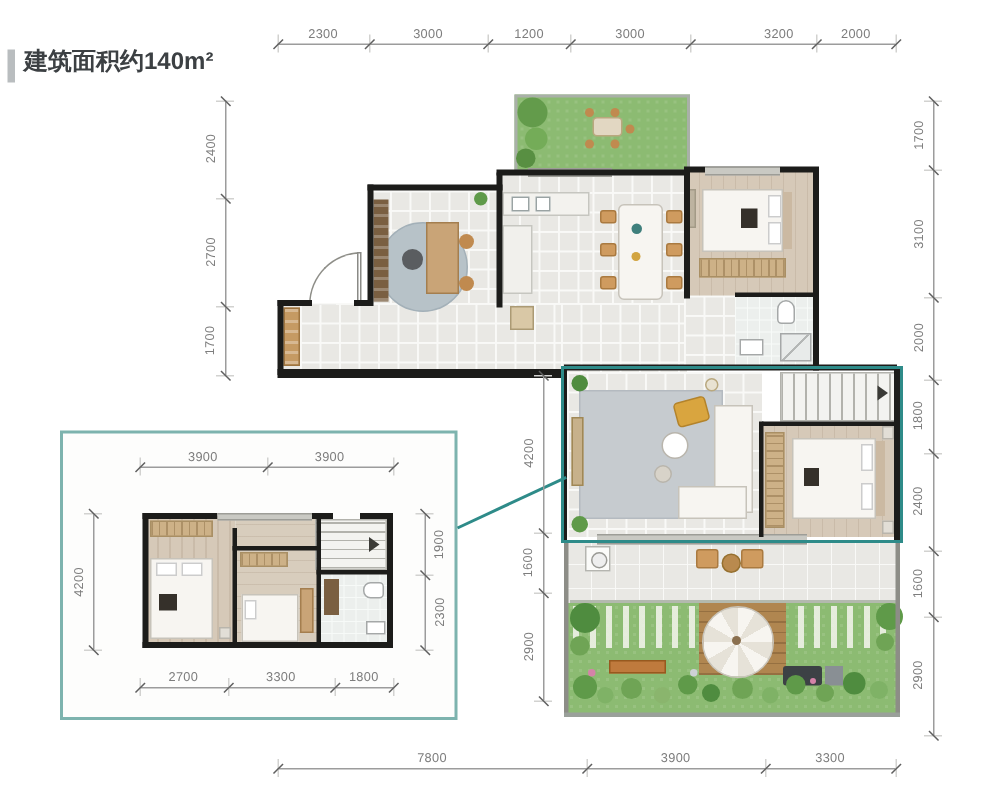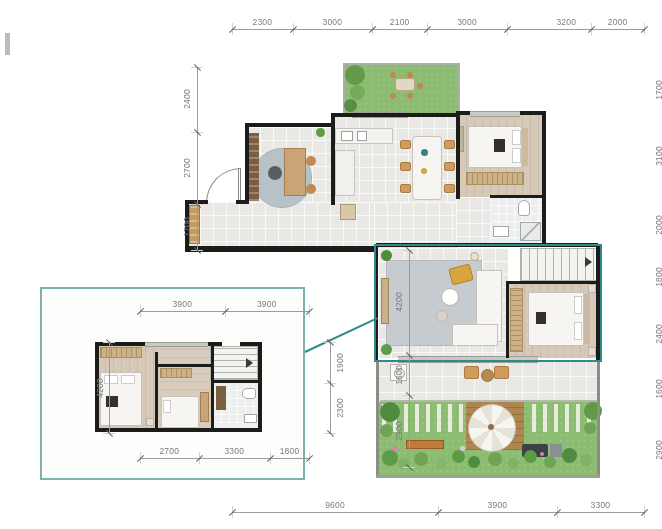--- a/index.html
+++ b/index.html
@@ -45,20 +45,21 @@
   .dim-label{position:absolute;text-align:center;font-size:8.5px;line-height:10px;color:var(--dimension-text);letter-spacing:.2px;}
   .dim-label.v{transform:rotate(-90deg);transform-origin:center;}
   .title{position:absolute;left:16px;top:31px;font-size:16px;font-weight:600;color:#3c4043;}
 </style>
 </head>
 <body>
 
 <div class="canvas">
 
   <div class="a" style="left:5px;top:33px;width:5px;height:22px;background:#b9bdbf;"></div>
+  <div class="title">建筑面积约140m²</div>
 
   <div>
 
     <div class="a grass" style="left:343px;top:63px;width:117px;height:52px;border:2px solid #a9b0a8;"></div>
     <div class="a tile" style="left:247px;top:127px;width:86px;height:76px;"></div>
     <div class="a tile" style="left:333px;top:115px;width:62px;height:89px;"></div>
     <div class="a tile" style="left:395px;top:115px;width:63px;height:89px;"></div>
     <div class="a tile" style="left:187px;top:202px;width:189px;height:46px;"></div>
     <div class="a tile" style="left:374px;top:202px;width:84px;height:46px;"></div>
     <div class="a tile" style="left:456px;top:197px;width:36px;height:49px;"></div>
@@ -233,40 +234,40 @@
     <div class="wall" style="left:258px;top:342px;width:4px;height:90px;"></div>
     <div class="wall" style="left:95px;top:428px;width:167px;height:4px;"></div>
     <div class="wall" style="left:155px;top:352px;width:3px;height:78px;"></div>
     <div class="wall" style="left:155px;top:364px;width:58px;height:3px;"></div>
     <div class="wall" style="left:211px;top:380px;width:49px;height:3px;"></div>
     <div class="wall" style="left:211px;top:346px;width:3px;height:84px;"></div>
   </div>
 
   <div class="a" style="left:305px;top:351px;width:80px;height:2px;background:var(--accent-teal);transform-origin:0 50%;transform:rotate(-25deg);"></div>
 
-  <div style="position:absolute;inset:0;pointer-events:none;margin-left:47px;">
+  <div style="position:absolute;inset:0;pointer-events:none;">
       <div class="dim-chain">
         <div class="dim-line" style="left: 185px; top: 29px; width: 412px; height: 1px;"></div>
         <div class="dim-ext" style="left: 185px; top: 23px; width: 1px; height: 12px;"></div>
         <div class="dim-tick" style="left: 185px; top: 25px; width: 1px; height: 9px;"></div>
         <div class="dim-ext" style="left: 245.744px; top: 23px; width: 1px; height: 12px;"></div>
         <div class="dim-tick" style="left: 245.744px; top: 25px; width: 1px; height: 9px;"></div>
         <div class="dim-ext" style="left: 324.974px; top: 23px; width: 1px; height: 12px;"></div>
         <div class="dim-tick" style="left: 324.974px; top: 25px; width: 1px; height: 9px;"></div>
         <div class="dim-ext" style="left: 380.436px; top: 23px; width: 1px; height: 12px;"></div>
         <div class="dim-tick" style="left: 380.436px; top: 25px; width: 1px; height: 9px;"></div>
         <div class="dim-ext" style="left: 459.667px; top: 23px; width: 1px; height: 12px;"></div>
         <div class="dim-tick" style="left: 459.667px; top: 25px; width: 1px; height: 9px;"></div>
         <div class="dim-ext" style="left: 544.179px; top: 23px; width: 1px; height: 12px;"></div>
         <div class="dim-tick" style="left: 544.179px; top: 25px; width: 1px; height: 9px;"></div>
         <div class="dim-ext" style="left: 597px; top: 23px; width: 1px; height: 12px;"></div>
         <div class="dim-tick" style="left: 597px; top: 25px; width: 1px; height: 9px;"></div>
         <div class="dim-label" style="left: 185px; top: 17px; width: 60.7436px;">2300</div>
         <div class="dim-label" style="left: 245.744px; top: 17px; width: 79.2308px;">3000</div>
-        <div class="dim-label" style="left: 324.974px; top: 17px; width: 55.4615px;">2100</div>
+        <div class="dim-label" style="left: 324.974px; top: 17px; width: 55.4615px;">1200</div>
         <div class="dim-label" style="left: 380.436px; top: 17px; width: 79.2308px;">3000</div>
         <div class="dim-label" style="left: 477px; top: 17px; width: 84.5128px;">3200</div>
         <div class="dim-label" style="left: 544.179px; top: 17px; width: 52.8205px;">2000</div>
       </div>
       <div class="dim-chain">
         <div class="dim-line" style="left: 150px; top: 67px; width: 1px; height: 183px;"></div>
         <div class="dim-ext" style="left: 144px; top: 67px; width: 12px; height: 1px;"></div>
         <div class="dim-tick" style="left: 146px; top: 67px; width: 9px; height: 1px;"></div>
         <div class="dim-ext" style="left: 144px; top: 131.588px; width: 12px; height: 1px;"></div>
         <div class="dim-tick" style="left: 146px; top: 131.588px; width: 9px; height: 1px;"></div>
@@ -321,21 +322,21 @@
       <div class="dim-chain">
         <div class="dim-line" style="left: 185px; top: 512px; width: 412px; height: 1px;"></div>
         <div class="dim-ext" style="left: 185px; top: 506px; width: 1px; height: 12px;"></div>
         <div class="dim-tick" style="left: 185px; top: 508px; width: 1px; height: 9px;"></div>
         <div class="dim-ext" style="left: 391px; top: 506px; width: 1px; height: 12px;"></div>
         <div class="dim-tick" style="left: 391px; top: 508px; width: 1px; height: 9px;"></div>
         <div class="dim-ext" style="left: 509.846px; top: 506px; width: 1px; height: 12px;"></div>
         <div class="dim-tick" style="left: 509.846px; top: 508px; width: 1px; height: 9px;"></div>
         <div class="dim-ext" style="left: 597px; top: 506px; width: 1px; height: 12px;"></div>
         <div class="dim-tick" style="left: 597px; top: 508px; width: 1px; height: 9px;"></div>
-        <div class="dim-label" style="left: 185px; top: 500px; width: 206px;">9600</div>
+        <div class="dim-label" style="left: 185px; top: 500px; width: 206px;">7800</div>
         <div class="dim-label" style="left: 391px; top: 500px; width: 118.846px;">3900</div>
         <div class="dim-label" style="left: 509.846px; top: 500px; width: 87.1538px;">3300</div>
       </div>
       <div class="dim-chain">
         <div class="dim-line" style="left: 93px; top: 311px; width: 169px; height: 1px;"></div>
         <div class="dim-ext" style="left: 93px; top: 305px; width: 1px; height: 12px;"></div>
         <div class="dim-tick" style="left: 93px; top: 307px; width: 1px; height: 9px;"></div>
         <div class="dim-ext" style="left: 177.5px; top: 305px; width: 1px; height: 12px;"></div>
         <div class="dim-tick" style="left: 177.5px; top: 307px; width: 1px; height: 9px;"></div>
         <div class="dim-ext" style="left: 262px; top: 305px; width: 1px; height: 12px;"></div>

